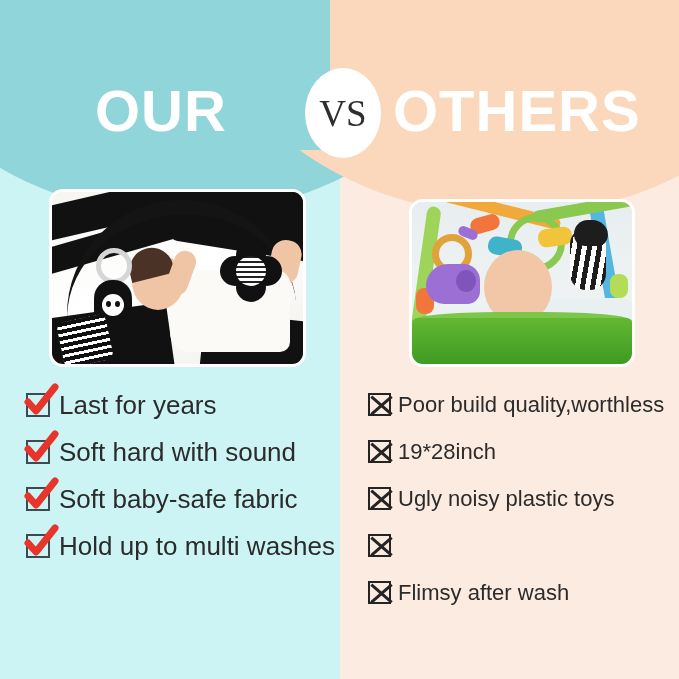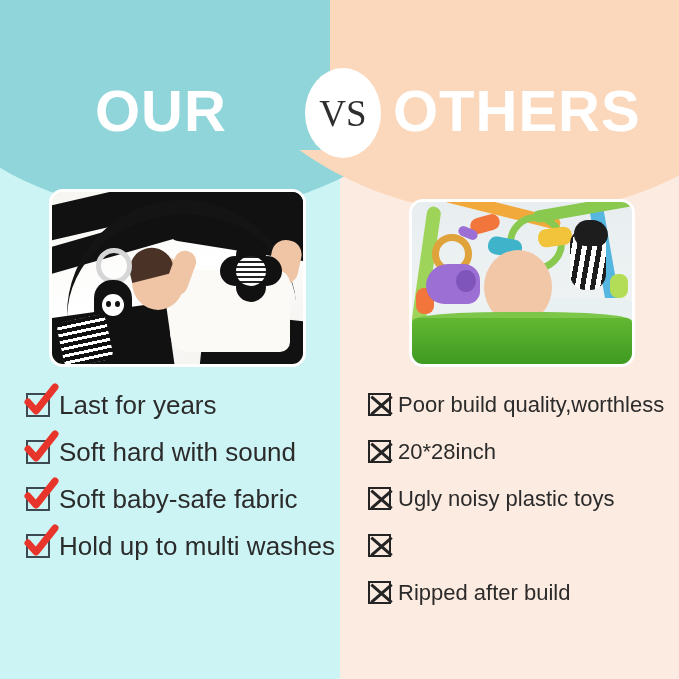--- a/index.html
+++ b/index.html
@@ -250,28 +250,28 @@
     </div>
   </div>
 
   <div class="list list-right">
     <div class="row">
       <span class="xbox"></span>
       <span class="row-text">Poor build quality,worthless</span>
     </div>
     <div class="row">
       <span class="xbox"></span>
-      <span class="row-text">20*28inch</span>
+      <span class="row-text">19*28inch</span>
     </div>
     <div class="row">
       <span class="xbox"></span>
       <span class="row-text">Ugly noisy plastic toys</span>
     </div>
     <div class="row">
       <span class="xbox"></span>
     </div>
     <div class="row">
       <span class="xbox"></span>
-      <span class="row-text">Ripped after build</span>
+      <span class="row-text">Flimsy after wash</span>
     </div>
   </div>
 
 </div>
 
 </body></html>

